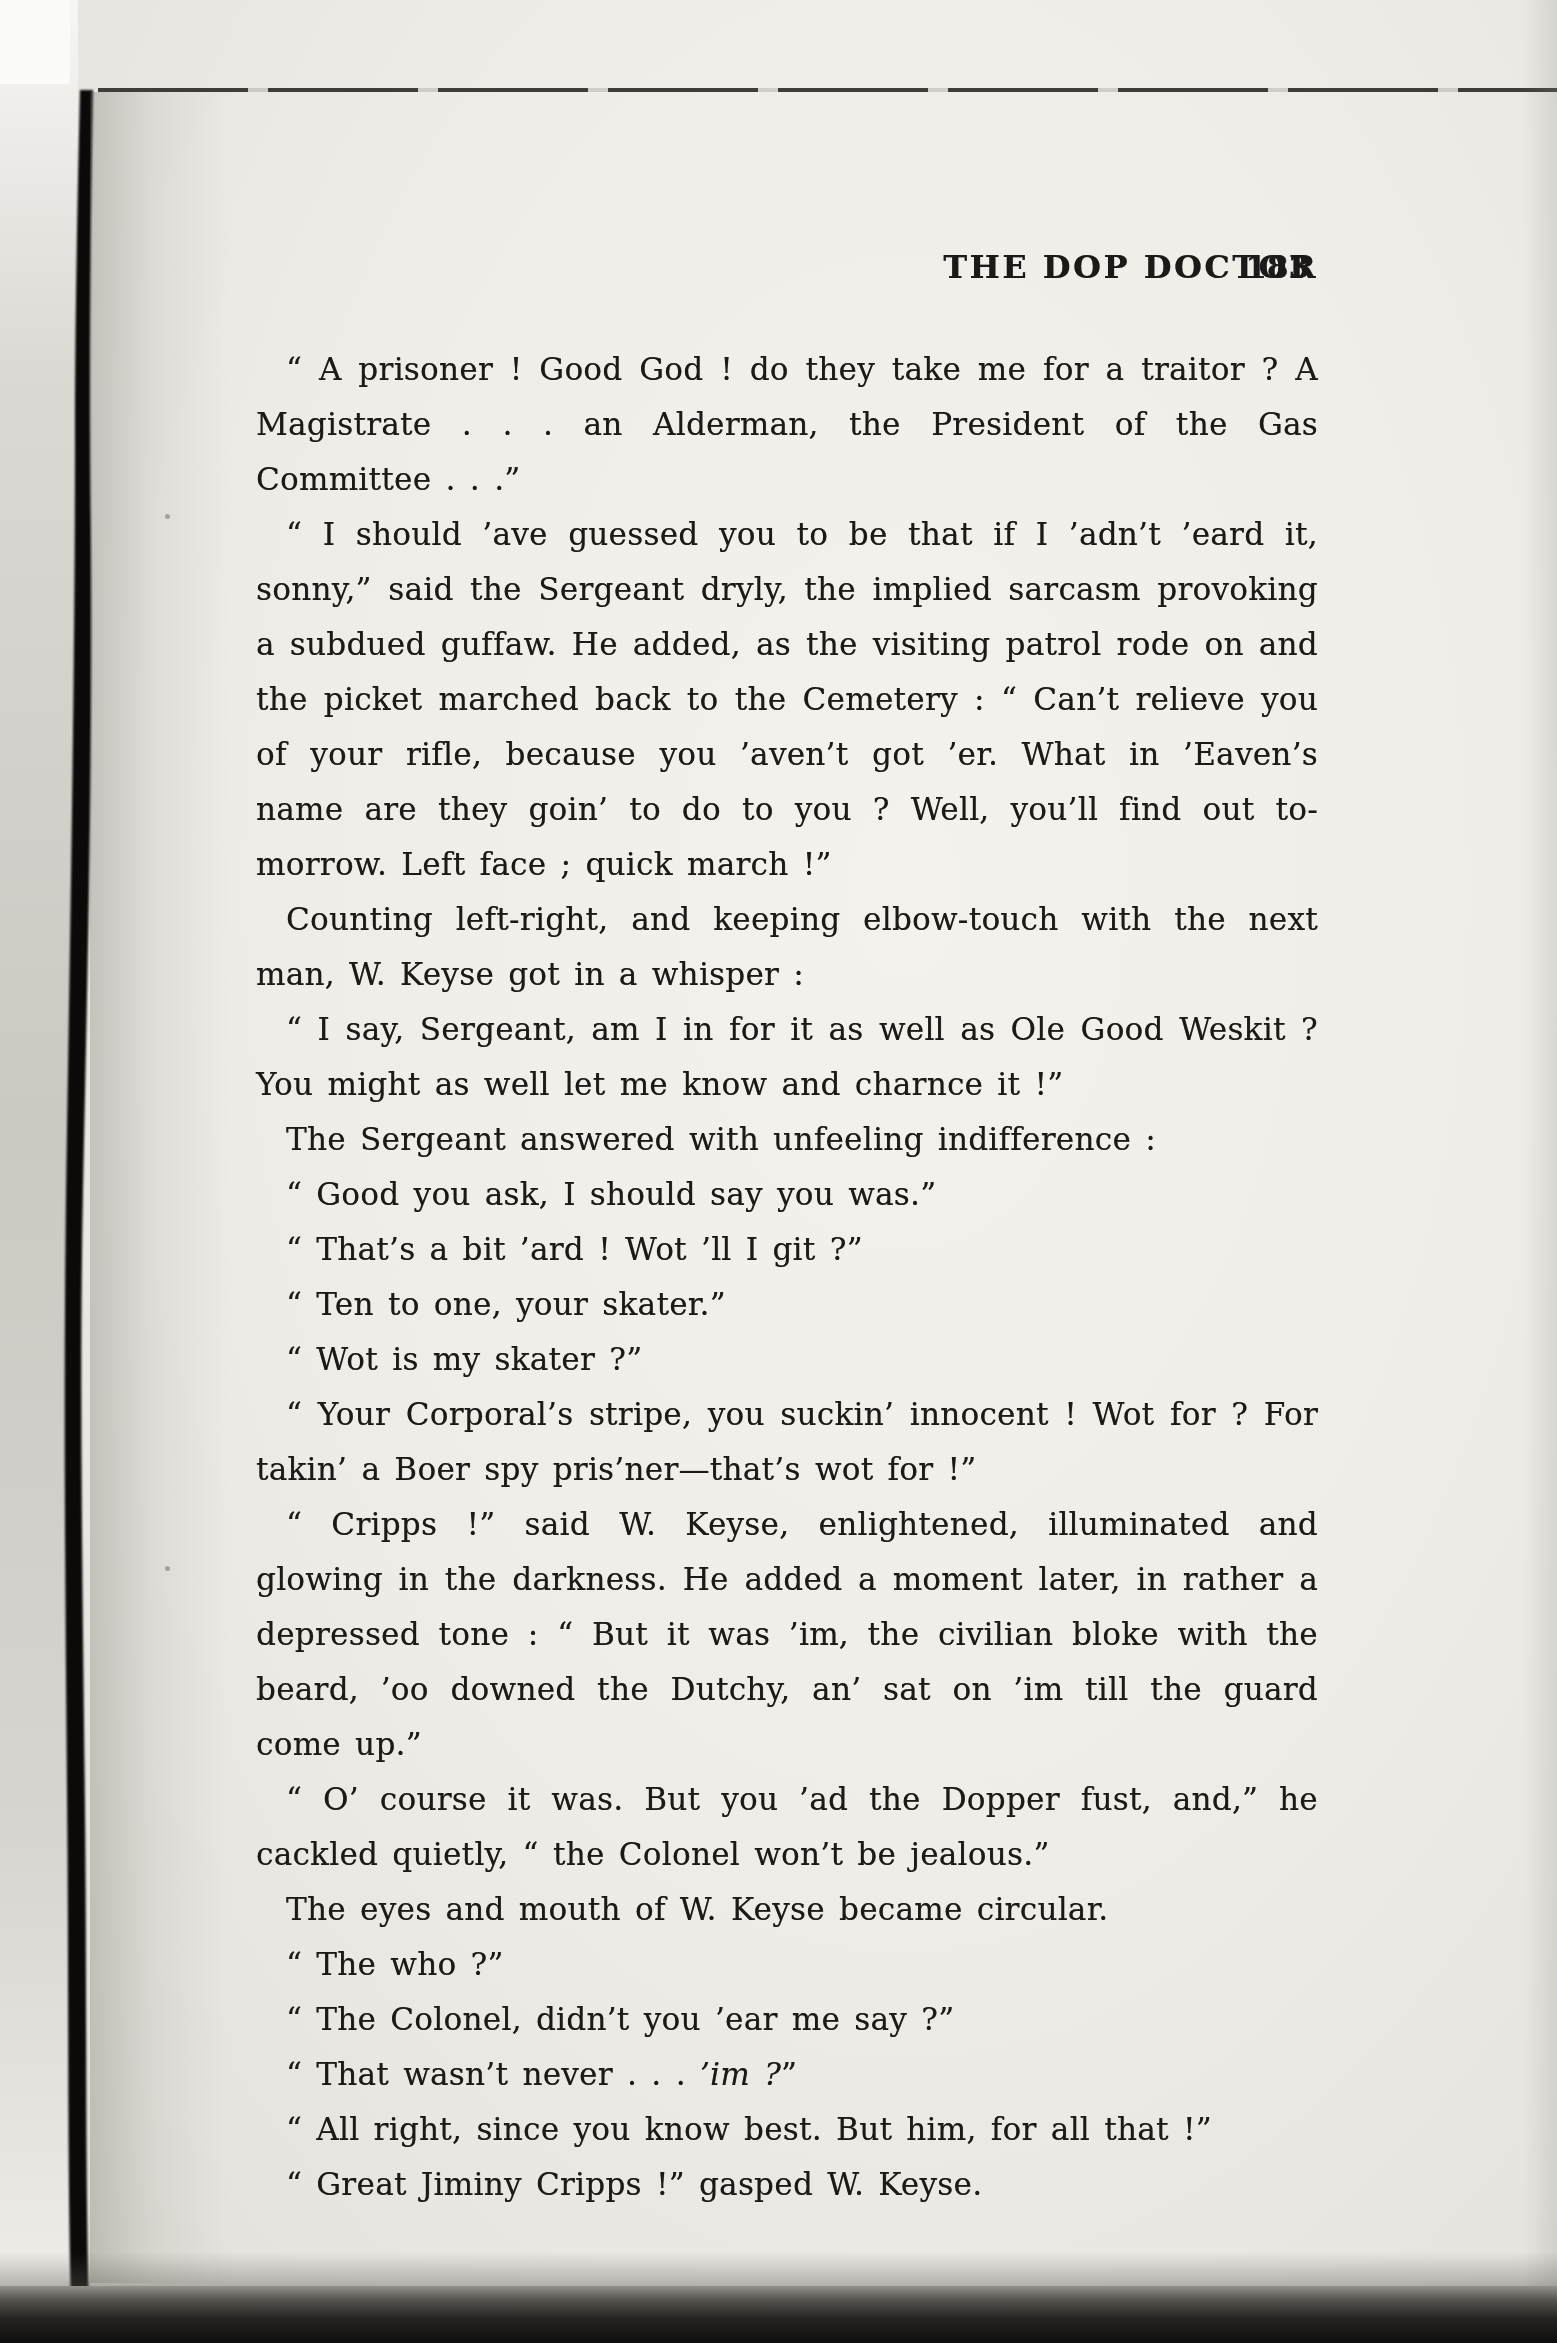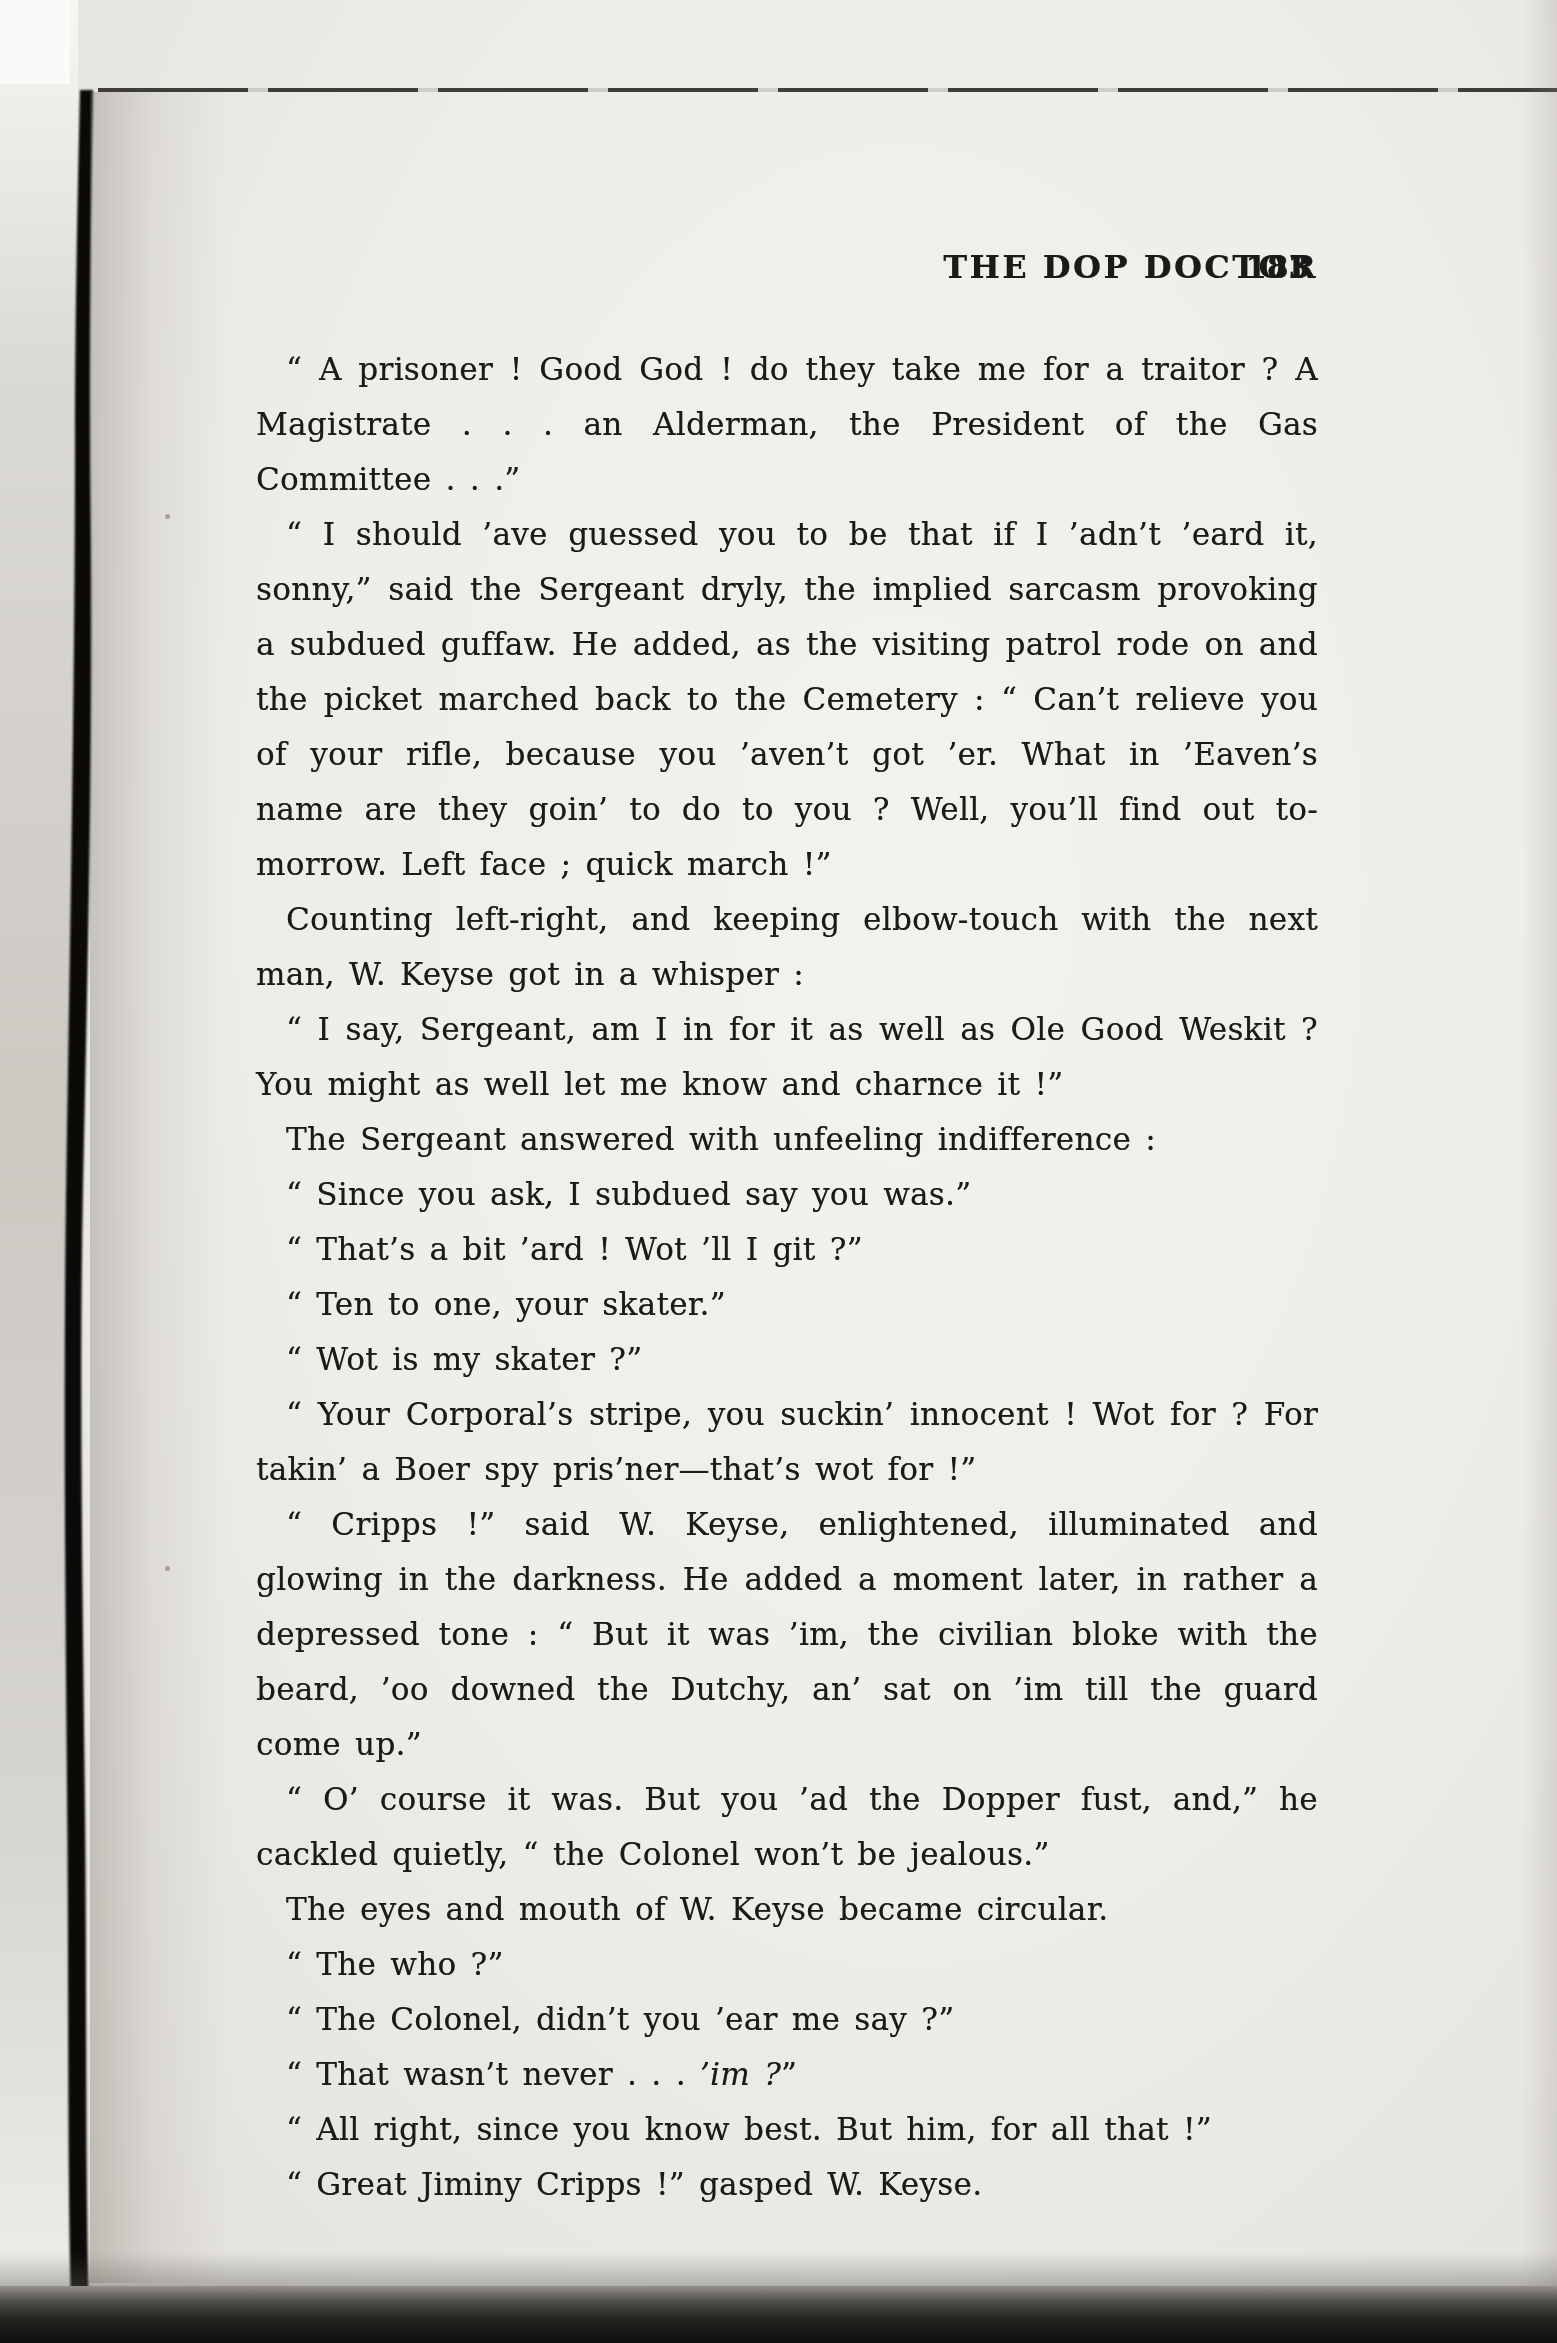--- a/index.html
+++ b/index.html
@@ -122,21 +122,21 @@
     <div class="header">
       <div class="header-title">THE DOP DOCTOR</div>
       <div class="page-number">183</div>
     </div>
     <div class="body-text">
         <p class="para"><span>“ A prisoner !  Good God ! do they take me for a traitor ?  A Magistrate . . . an Alderman, the President of the Gas Committee . . .”</span></p>
         <p class="para"><span>“ I should ’ave guessed you to be that if I ’adn’t ’eard it, sonny,” said the Sergeant dryly, the implied sarcasm provoking a subdued guffaw.  He added, as the visiting patrol rode on and the picket marched back to the Cemetery : “ Can’t relieve you of your rifle, because you ’aven’t got ’er.  What in ’Eaven’s name are they goin’ to do to you ?  Well, you’ll find out to-morrow.  Left face ; quick march !”</span></p>
         <p class="para"><span>Counting left-right, and keeping elbow-touch with the next man, W. Keyse got in a whisper :</span></p>
         <p class="para"><span>“ I say, Sergeant, am I in for it as well as Ole Good Weskit ?  You might as well let me know and charnce it !”</span></p>
         <p class="para"><span>The Sergeant answered with unfeeling indifference :</span></p>
-        <p class="para"><span>“ Since you ask, I subdued say you was.”</span></p>
+        <p class="para"><span>“ Good you ask, I should say you was.”</span></p>
         <p class="para"><span>“ That’s a bit ’ard !  Wot ’ll I git ?”</span></p>
         <p class="para"><span>“ Ten to one, your skater.”</span></p>
         <p class="para"><span>“ Wot is my skater ?”</span></p>
         <p class="para"><span>“ Your Corporal’s stripe, you suckin’ innocent !  Wot for ?  For takin’ a Boer spy pris’ner—that’s wot for !”</span></p>
         <p class="para"><span>“ Cripps !” said W. Keyse, enlightened, illuminated and glowing in the darkness.  He added a moment later, in rather a depressed tone : “ But it was ’im, the civilian bloke with the beard, ’oo downed the Dutchy, an’ sat on ’im till the guard come up.”</span></p>
         <p class="para"><span>“ O’ course it was.  But you ’ad the Dopper fust, and,” he cackled quietly, “ the Colonel won’t be jealous.”</span></p>
         <p class="para"><span>The eyes and mouth of W. Keyse became circular.</span></p>
         <p class="para"><span>“ The who ?”</span></p>
         <p class="para"><span>“ The Colonel, didn’t you ’ear me say ?”</span></p>
         <p class="para"><span>“ That wasn’t never . . . </span><span class="italic">’im ?</span><span>”</span></p>

